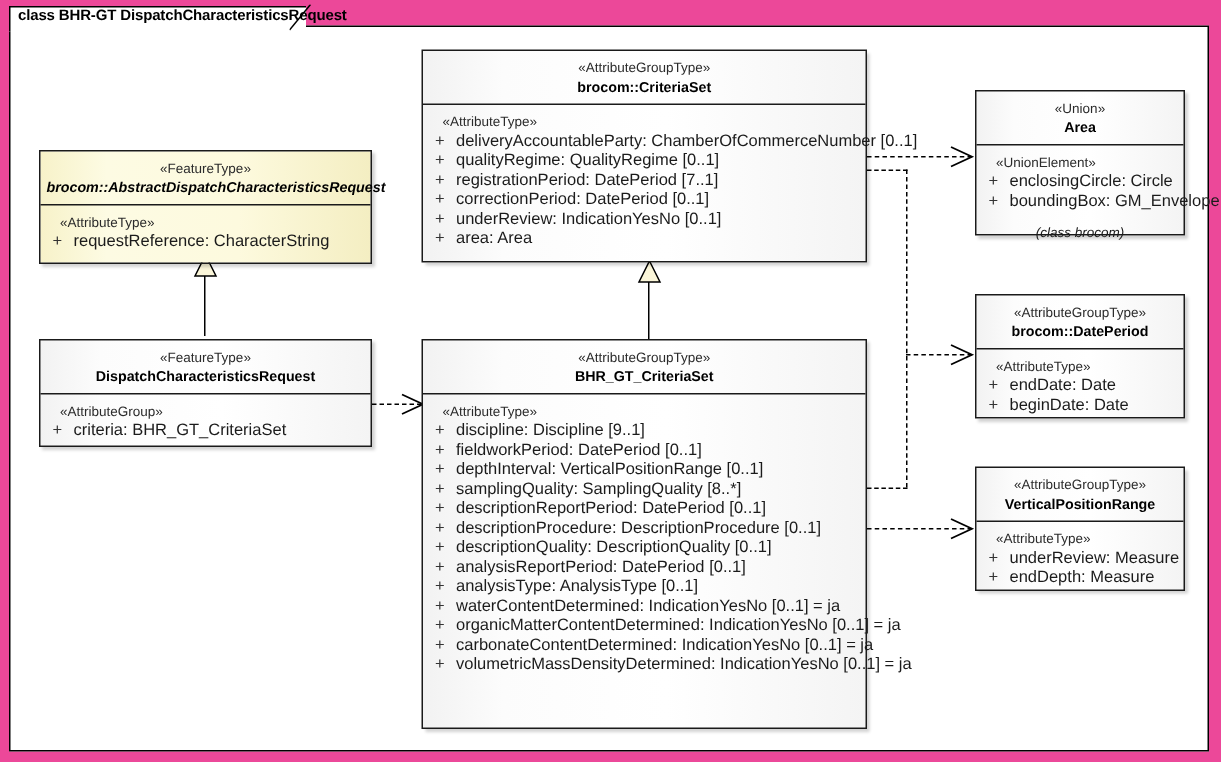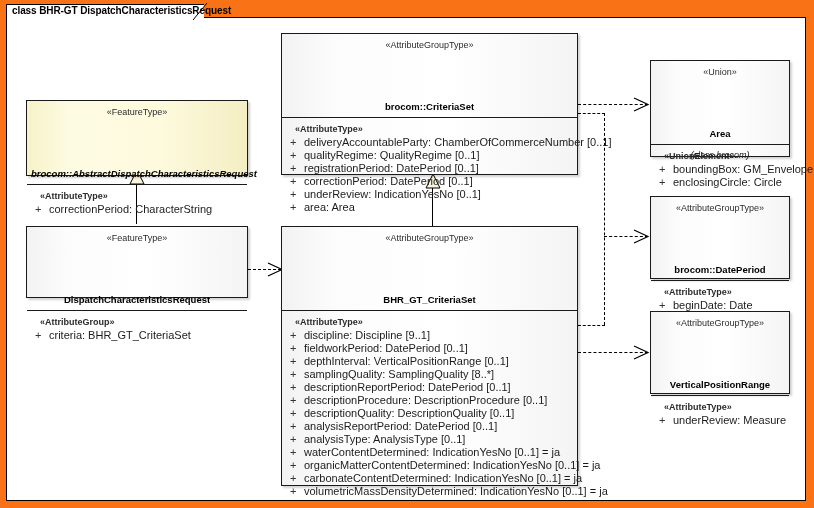--- a/index.html
+++ b/index.html
@@ -7,21 +7,21 @@
     padding: 0;
     background: #ffffff;
   }
   body {
     font-family: "Liberation Sans", sans-serif;
   }
   #canvas {
     position: relative;
     width: 814px;
     height: 508px;
-    background: #f97316;
+    background: #ec4899;
     overflow: hidden;
   }
 
   
   #frame {
     position: absolute;
     left: 6px;
     top: 17px;
     width: 800px;
     height: 484px;
@@ -83,35 +83,33 @@
     font-size: 9px;
     color: #2b2b2b;
     white-space: nowrap;
   }
   .uml-head .nm {
     display: block;
     font-size: 9.5px;
     font-weight: bold;
     color: #000;
     white-space: nowrap;
-    margin-top: 48px;
   }
   .uml-head .nm.abstract {
     font-style: italic;
   }
   .uml-body {
     padding: 5px 4px 5px 4px;
   }
   .grp-stereo {
     font-size: 9px;
     color: #2b2b2b;
     padding-left: 9px;
     line-height: 13px;
     white-space: nowrap;
-    font-weight: bold;
   }
   .attr {
     line-height: 13px;
     white-space: nowrap;
     font-size: 11px;
     padding-left: 4px;
   }
   .attr .vis {
     display: inline-block;
     width: 14px;
@@ -195,35 +193,35 @@
 
   <div class="uml" style="left:281px; top:33px; width:297px; height:142px;">
     <div class="uml-head">
       <span class="stereo">«AttributeGroupType»</span>
       <span class="nm">brocom::CriteriaSet</span>
     </div>
     <div class="uml-body">
       <div class="grp-stereo">«AttributeType»</div>
       <div class="attr"><span class="vis">+</span><span>deliveryAccountableParty: ChamberOfCommerceNumber [0..1]</span></div>
       <div class="attr"><span class="vis">+</span><span>qualityRegime: QualityRegime [0..1]</span></div>
-      <div class="attr"><span class="vis">+</span><span>registrationPeriod: DatePeriod [0..1]</span></div>
+      <div class="attr"><span class="vis">+</span><span>registrationPeriod: DatePeriod [7..1]</span></div>
       <div class="attr"><span class="vis">+</span><span>correctionPeriod: DatePeriod [0..1]</span></div>
       <div class="attr"><span class="vis">+</span><span>underReview: IndicationYesNo [0..1]</span></div>
       <div class="attr"><span class="vis">+</span><span>area: Area</span></div>
     </div>
   </div>
 
   <div class="uml yellow" style="left:26px; top:100px; width:222px; height:76px;">
     <div class="uml-head">
       <span class="stereo">«FeatureType»</span>
       <span class="nm abstract">brocom::AbstractDispatchCharacteristicsRequest</span>
     </div>
     <div class="uml-body">
       <div class="grp-stereo">«AttributeType»</div>
-      <div class="attr"><span class="vis">+</span><span>correctionPeriod: CharacterString</span></div>
+      <div class="attr"><span class="vis">+</span><span>requestReference: CharacterString</span></div>
     </div>
   </div>
 
   <div class="uml" style="left:26px; top:226px; width:222px; height:72px;">
     <div class="uml-head">
       <span class="stereo">«FeatureType»</span>
       <span class="nm">DispatchCharacteristicsRequest</span>
     </div>
     <div class="uml-body">
       <div class="grp-stereo">«AttributeGroup»</div>
@@ -254,42 +252,43 @@
     </div>
   </div>
 
   <div class="uml" style="left:650px; top:60px; width:140px; height:97px;">
     <div class="uml-head">
       <span class="stereo">«Union»</span>
       <span class="nm">Area</span>
     </div>
     <div class="uml-body">
       <div class="grp-stereo">«UnionElement»</div>
+      <div class="attr"><span class="vis">+</span><span>enclosingCircle: Circle</span></div>
       <div class="attr"><span class="vis">+</span><span>boundingBox: GM_Envelope</span></div>
-      <div class="attr"><span class="vis">+</span><span>enclosingCircle: Circle</span></div>
     </div>
   </div>
   <div class="caption-from" style="left:650px; top:150px; width:140px;">(class brocom)</div>
 
   <div class="uml" style="left:650px; top:196px; width:140px; height:83px;">
     <div class="uml-head">
       <span class="stereo">«AttributeGroupType»</span>
       <span class="nm">brocom::DatePeriod</span>
     </div>
     <div class="uml-body">
       <div class="grp-stereo">«AttributeType»</div>
+      <div class="attr"><span class="vis">+</span><span>endDate: Date</span></div>
       <div class="attr"><span class="vis">+</span><span>beginDate: Date</span></div>
-      <div class="attr"><span class="vis">+</span><span>endDate: Date</span></div>
     </div>
   </div>
 
   <div class="uml" style="left:650px; top:311px; width:140px; height:83px;">
     <div class="uml-head">
       <span class="stereo">«AttributeGroupType»</span>
       <span class="nm">VerticalPositionRange</span>
     </div>
     <div class="uml-body">
       <div class="grp-stereo">«AttributeType»</div>
       <div class="attr"><span class="vis">+</span><span>underReview: Measure</span></div>
+      <div class="attr"><span class="vis">+</span><span>endDepth: Measure</span></div>
     </div>
   </div>
 
 </div>
 
 </body></html>

